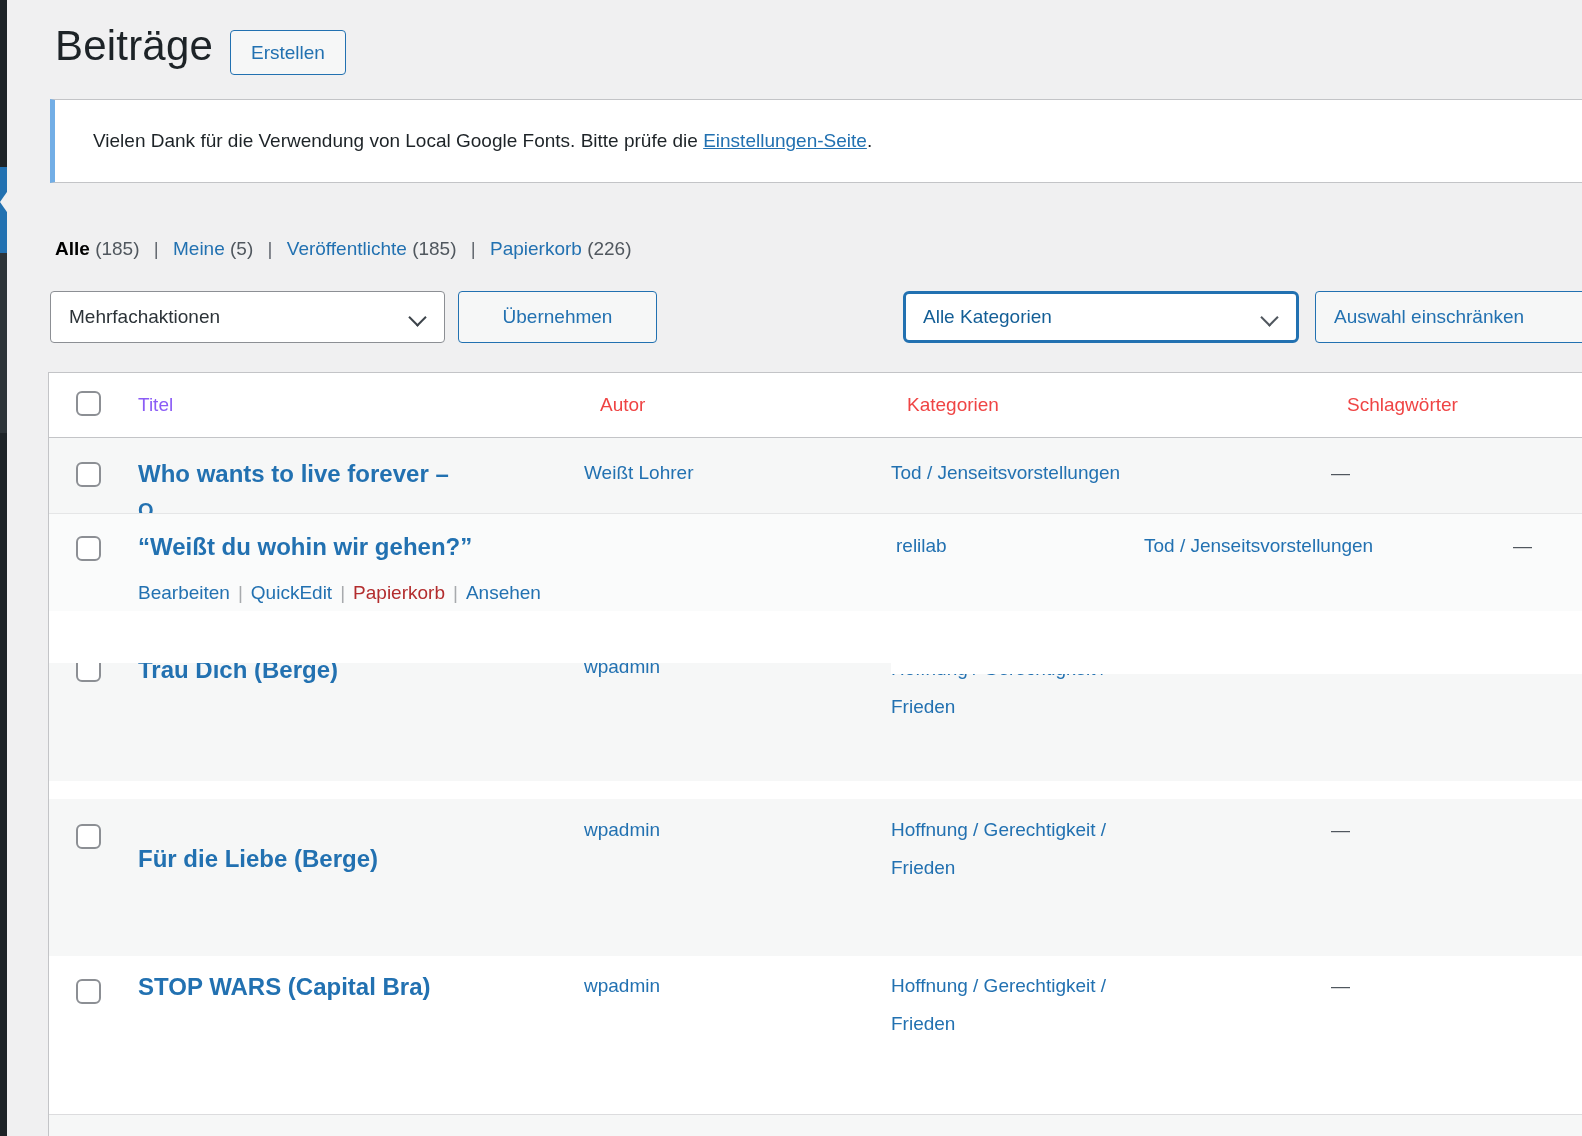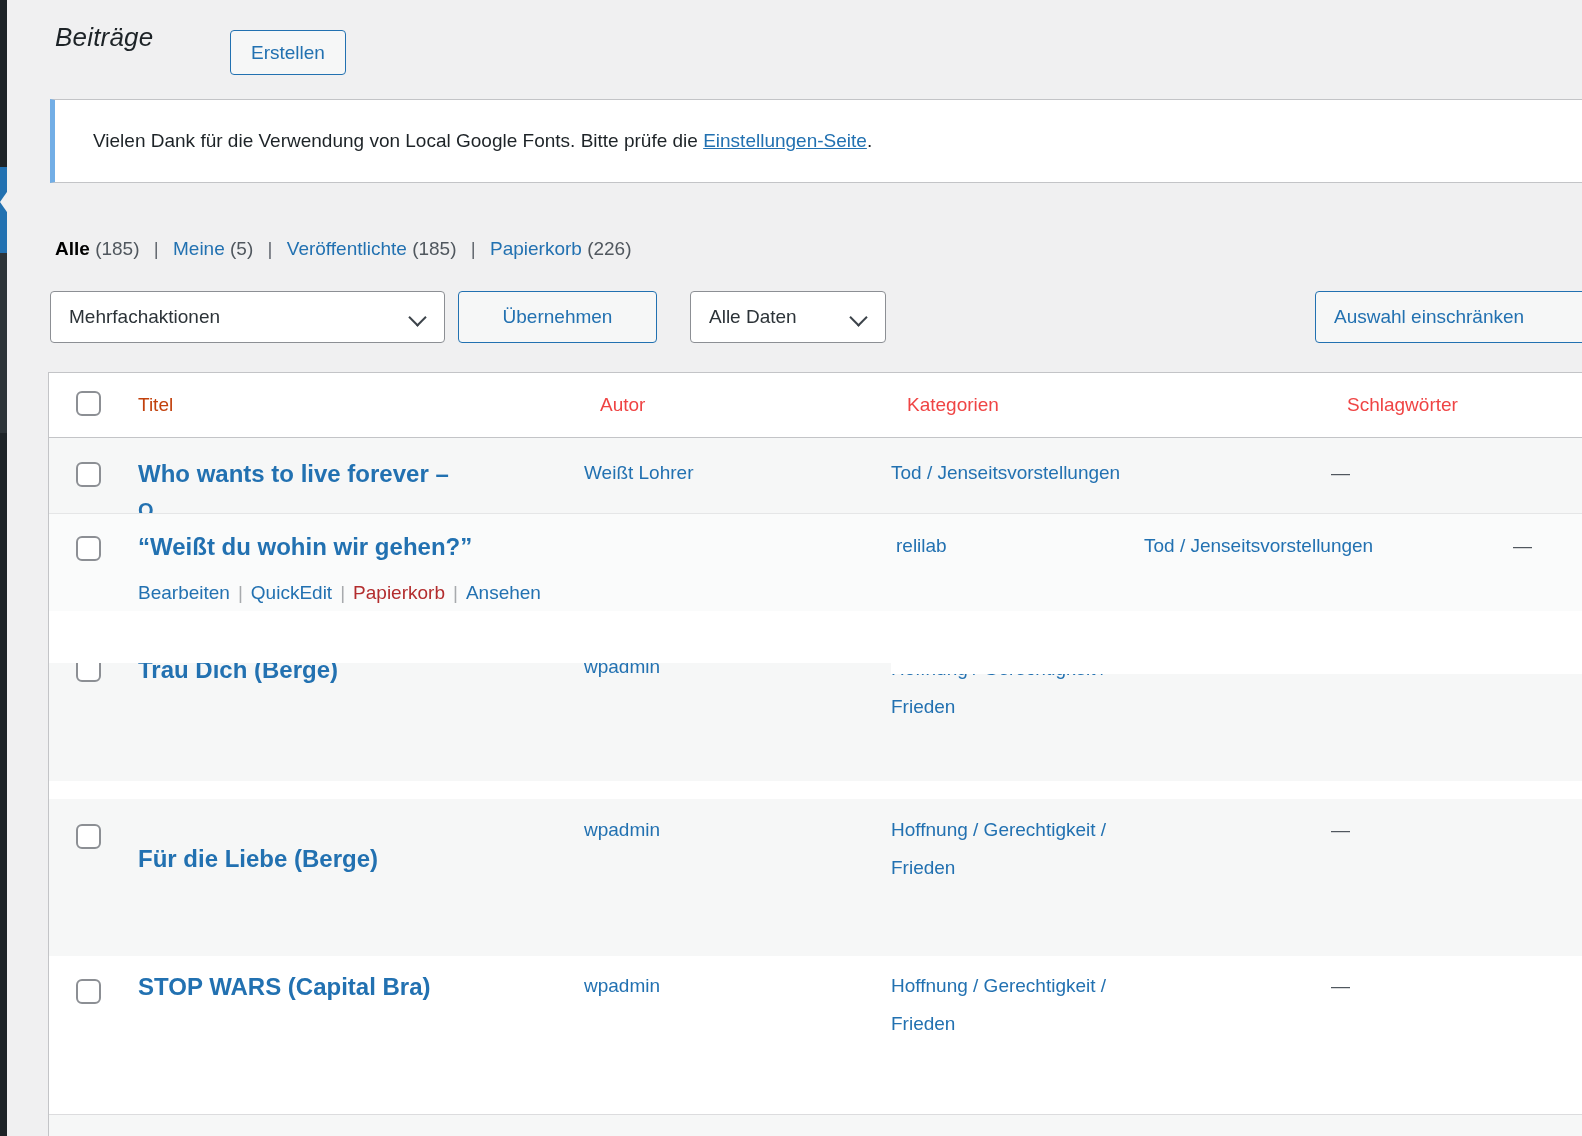--- a/index.html
+++ b/index.html
@@ -13,21 +13,21 @@
   #page{position:relative;width:1582px;height:1136px;overflow:hidden;}
 
   
   .admin-strip{position:absolute;left:0;top:0;width:7px;height:1136px;background:#1d2327;}
   .admin-strip .submenu-seg{position:absolute;left:0;top:253px;width:7px;height:180px;background:#2c3338;}
   .admin-strip .current-seg{position:absolute;left:0;top:167px;width:7px;height:86px;background:#2271b1;}
   .admin-arrow{position:absolute;left:0;top:189px;width:0;height:0;
     border-top:13px solid transparent;border-bottom:13px solid transparent;border-right:9px solid #f0f0f1;}
 
   
-  .page-title{position:absolute;left:55px;top:22px;font-size:26px;font-weight:400;color:#1d2327;letter-spacing:.2px;font-style:italic;}
+  .page-title{position:absolute;left:55px;top:22px;font-size:42px;font-weight:400;color:#1d2327;letter-spacing:.2px;}
   .btn{box-sizing:border-box;display:inline-block;background:#f6f7f7;border:1px solid #2271b1;border-radius:4px;
     color:#2271b1;text-align:center;cursor:pointer;white-space:nowrap;}
   .create-btn{position:absolute;left:230px;top:30px;height:45px;line-height:43px;padding:0 20px;font-size:19px;font-weight:500;border-radius:4px;}
 
   
   .notice{position:absolute;left:50px;top:99px;width:1540px;height:84px;box-sizing:border-box;
     background:#ffffff;border:1px solid #c3c4c7;border-left:5px solid #72aee6;}
   .notice-text{position:absolute;left:38px;top:0;height:82px;line-height:82px;font-size:19px;color:#1d2327;white-space:nowrap;}
   .notice-text a{color:#2271b1;text-decoration:underline;cursor:pointer;}
 
@@ -67,21 +67,21 @@
   .b-foot{top:741px;height:23px;background:#f6f7f7;border-top:1px solid #dcdcde;}
 
   .cb{position:absolute;width:25px;height:25px;box-sizing:border-box;border:2px solid #8c8f94;border-radius:6px;background:#fff;cursor:pointer;}
   .c-check{left:27px;}
   .c-title{left:89px;}
   .c-author{left:535px;}
   .c-cat{left:842px;}
   .c-tag{left:1282px;}
   .cell{position:absolute;font-size:19px;white-space:nowrap;}
   .hdr{color:#ef4444;margin-left:16px;}
-  .hdr-link{color:#c2410c;cursor:pointer;}
+  .hdr-link{color:#8b5cf6;cursor:pointer;}
   .rowtitle{font-size:24px;font-weight:700;color:#2271b1;cursor:pointer;text-decoration:none;}
   .link{color:#2271b1;cursor:pointer;text-decoration:none;}
   .dash{color:#50575e;}
   .line2clip{position:absolute;left:89px;top:61px;height:14px;width:300px;overflow:hidden;}
   .actions{position:absolute;left:89px;font-size:19px;white-space:nowrap;}
   .actions .sep{color:#a7aaad;padding:0 8px;}
   .actions .danger{color:#b32d2e;cursor:pointer;}
   .r3-overlay{position:absolute;left:842px;top:0;width:717px;height:11px;background:#fff;}
 </style>
 </head>
@@ -116,22 +116,22 @@
     <span class="sep">|</span>
     <a>Papierkorb</a>
     <span class="count"> <span>(226)</span></span>
   </div>
 
   <div class="select sel-bulk">
     <span class="lbl">Mehrfachaktionen</span>
     <span class="chev"></span>
   </div>
   <div class="btn apply-btn">Übernehmen</div>
-  <div class="select sel-date">
-    <span class="lbl">Alle Daten</span>
+  <div class="select sel-cat">
+    <span class="lbl">Alle Kategorien</span>
     <span class="chev"></span>
   </div>
   <div class="btn limit-btn">Auswahl einschränken</div>
 
   <div class="table">
 
     <div class="band b-head">
       <span class="cb c-check" style="top:18px;"></span>
       <span class="cell c-title hdr-link" style="top:21px;">Titel</span>
       <span class="cell c-author hdr" style="top:21px;">Autor</span>

